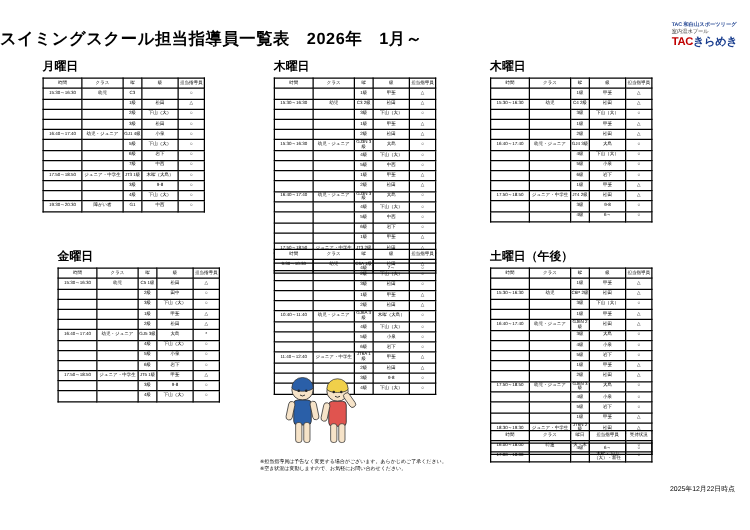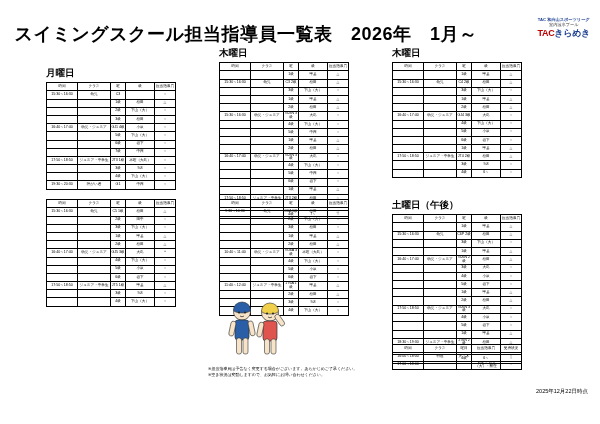--- a/index.html
+++ b/index.html
@@ -5,24 +5,24 @@
   html,body{margin:0;padding:0;}
   body{
     width:600px;height:424px;background:#ffffff;
     font-family:"Liberation Sans","DejaVu Sans",sans-serif;
     color:#000;overflow:hidden;position:relative;
   }
   .page{position:relative;width:600px;height:424px;}
 
   
   .title{
-    position:absolute;top:22px;left:0;width:492px;text-align:center;
-    font-size:18px;font-weight:bold;letter-spacing:.5px;
+    position:absolute;top:22px;left:0;width:492px;
+    font-size:13px;font-weight:bold;letter-spacing:.5px;
   }
-  .logo{position:absolute;top:18px;right:10px;text-align:center;line-height:1.15;}
+  .logo{position:absolute;top:18px;right:10px;text-align:left;line-height:1.15;}
   .logo .l1{font-size:4.2px;color:#1b3f8f;font-weight:bold;}
   .logo .l2{font-size:4.2px;color:#333;}
   .logo .l3{font-size:9px;color:#1b3f8f;font-weight:bold;letter-spacing:-.3px;}
   .logo .l3 .red{color:#c00000;}
 
   
   .block{position:absolute;}
   .block-title{font-size:9.5px;font-weight:bold;margin-bottom:2px;}
   table.sched{border-collapse:collapse;table-layout:fixed;}
   table.sched td,table.sched th{
@@ -52,21 +52,21 @@
 <div class="page">
 
   <div class="title">スイミングスクール担当指導員一覧表　2026年　1月～</div>
 
   <div class="logo">
     <div class="l1">TAC 和白山スポーツリーグ</div>
     <div class="l2">室内温水プール</div>
     <div class="l3"><span class="red">TAC</span><span>きらめき</span></div>
   </div>
 
-  <div class="block" style="left:46px;top:47px;margin-top:20px;">
+  <div class="block" style="left:34px;top:47px;">
     <div class="block-title">月曜日</div>
     <table class="sched">
         <thead>
           <tr>
             <td class="c-time">時間</td>
             <td class="c-class">クラス</td>
             <td class="c-grade">曜</td>
             <td class="c-staff">級</td>
             <td class="c-status">担当指導員</td>
           </tr>
@@ -405,20 +405,21 @@
             <td class="c-class"></td>
             <td class="c-grade">4級</td>
             <td class="c-staff">6～</td>
             <td class="c-status">○</td>
           </tr>
         </tbody>
       </table>
   </div>
 
   <div class="block" style="left:46px;top:199px;">
+    <div class="block-title">金曜日</div>
     <table class="sched">
         <thead>
           <tr>
             <td class="c-time">時間</td>
             <td class="c-class">クラス</td>
             <td class="c-grade">曜</td>
             <td class="c-staff">級</td>
             <td class="c-status">担当指導員</td>
           </tr>
         </thead>

